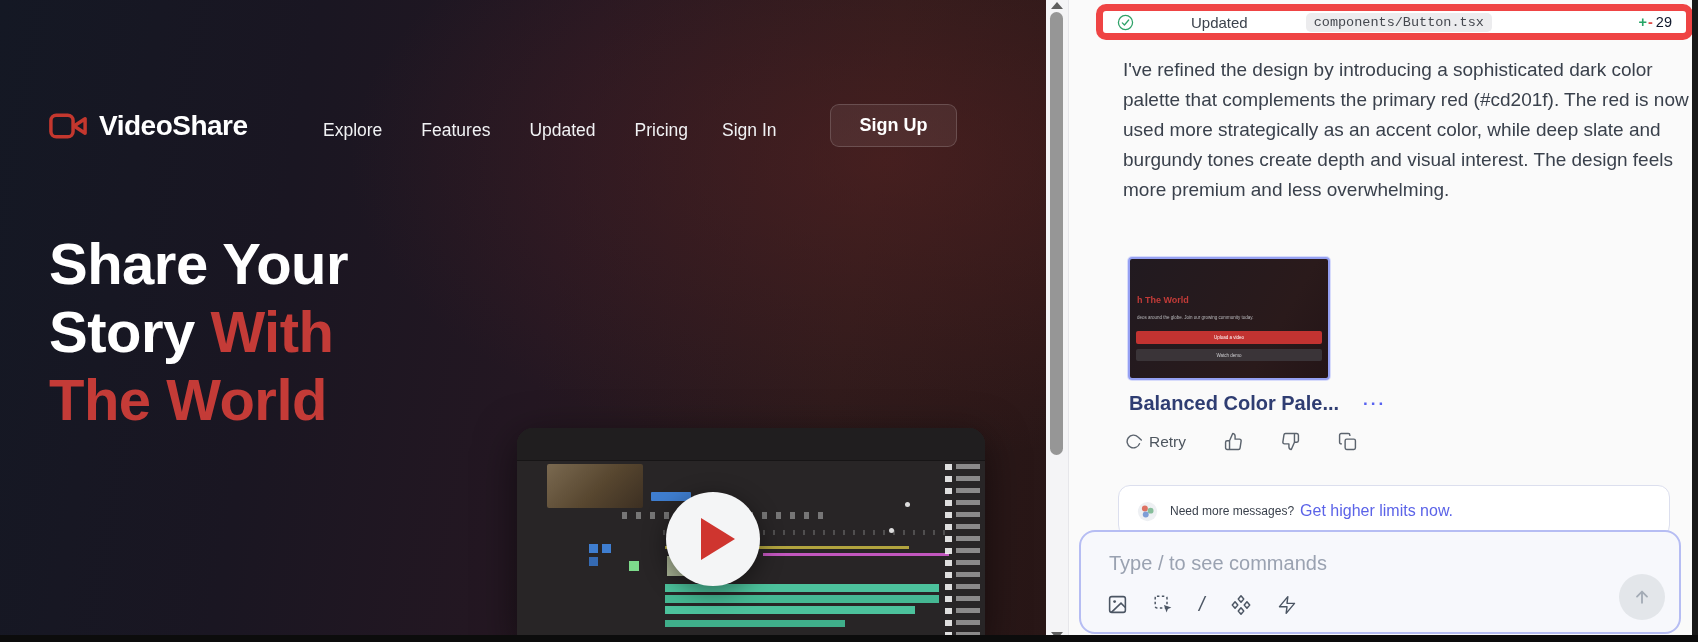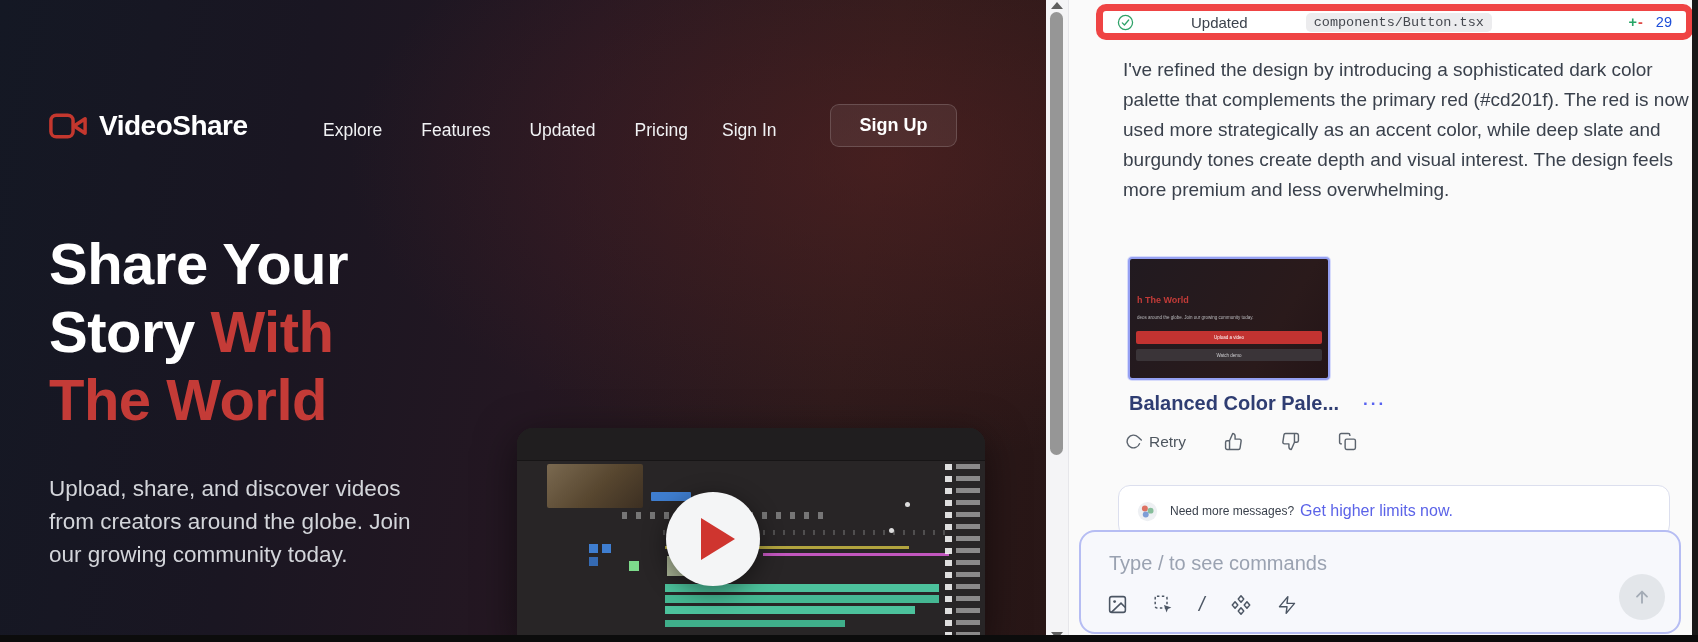--- a/index.html
+++ b/index.html
@@ -76,21 +76,21 @@
     border-left:1px solid #e6e6ea;overflow:hidden;}
   .ucard{position:absolute;left:27px;top:4px;width:597px;height:36px;background:#fff;
     border:7px solid #ef4444;border-radius:10px;display:flex;align-items:center;
     padding:0 14px;box-sizing:border-box;cursor:pointer;gap:48px;}
   .ucard .u-label{font-size:15px;color:#3c434d;margin:0 10px 0 9px;}
   .ucard code{font-family:"Liberation Mono","DejaVu Sans Mono",monospace;font-size:13.5px;
     color:#45484f;background:#ececee;border-radius:5px;padding:2px 8px;}
   .ucard .diff{margin-left:auto;font-size:14.5px;font-weight:700;}
   .ucard .plus{color:#27a567;}
   .ucard .minus{color:#df4b46;margin-left:1px;}
-  .ucard .cnt{color:#1d4ed8;font-weight:400;margin-left:13px;}
+  .ucard .cnt{color:#0f172a;font-weight:400;margin-left:3px;}
   .msg{position:absolute;left:54px;top:55px;width:576px;margin:0;
     color:#3a414c;font-size:19px;line-height:30px;}
 
   .vthumb{position:absolute;left:59px;top:257px;width:202px;height:123px;border-radius:4px;
     border:2px solid #95a0f2;box-shadow:0 0 0 1px #d7dbfb;box-sizing:border-box;
     background:linear-gradient(120deg,#211a20,#2a1a1b 70%,#241517);overflow:hidden;cursor:pointer;}
   .vt-title{position:absolute;left:7px;top:36px;color:#c23b38;font-size:9px;font-weight:700;}
   .vt-line{position:absolute;left:7px;top:56px;width:170px;color:#b9b9bc;font-size:4.5px;
     white-space:nowrap;overflow:hidden;}
   .vt-red{position:absolute;left:6px;right:6px;top:72px;height:13px;background:#c23331;border-radius:2px;
@@ -144,21 +144,20 @@
       <a href="#">Explore</a>
       <a href="#">Features</a>
       <a href="#">Updated</a>
       <a href="#">Pricing</a>
     </nav>
     <span class="signin">Sign In</span>
     <button class="signup">Sign Up</button>
 
     <h1 class="hero-h"><span>Share Your</span><br><span>Story </span><span class="red">With</span><br><span class="red">The World</span></h1>
 
-    <p class="hero-p">Upload, share, and discover videos from creators around the globe. Join our growing community today.</p>
 
     <div class="vcard">
       <div class="ed ed-top"></div>
       <div class="ed ed-thumb"></div>
       <div class="ed ed-chip"></div>
       <div class="ed ed-ctrl"></div>
       <div class="ed ed-ruler"></div>
       <div class="ed ed-yellow"></div>
       <div class="ed ed-pink"></div>
       <div class="ed ed-sq1"></div>

